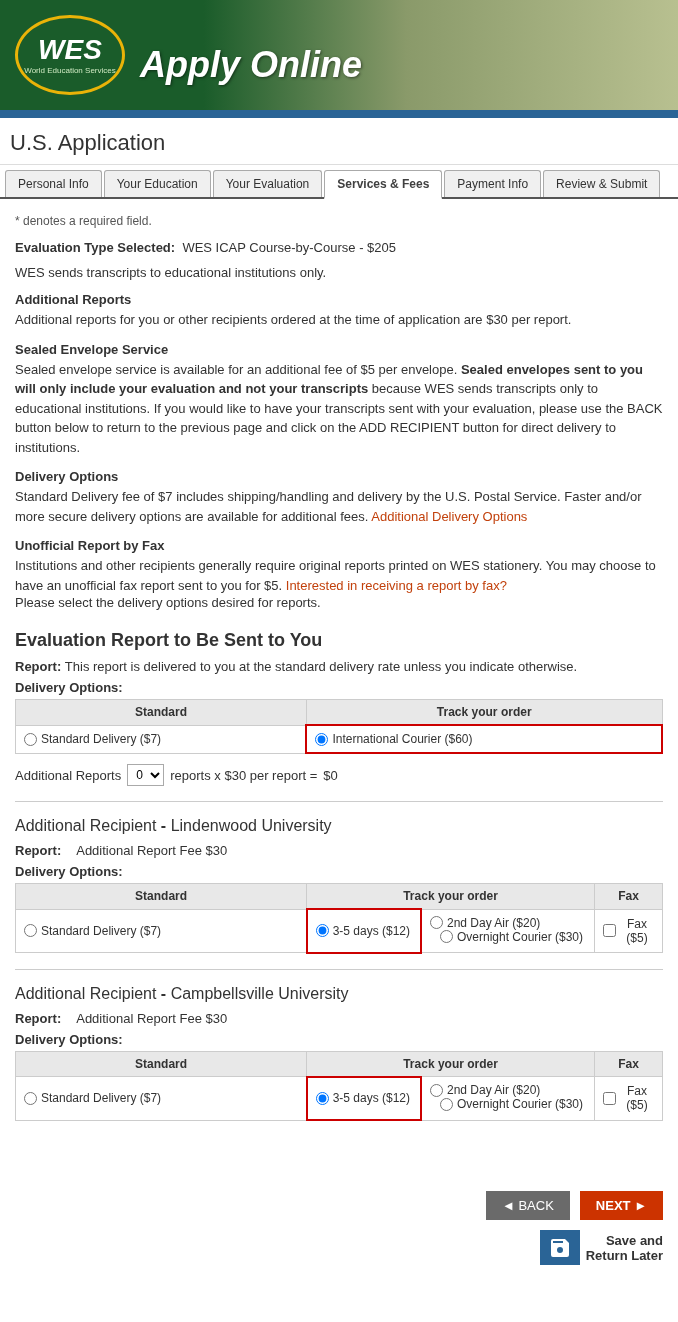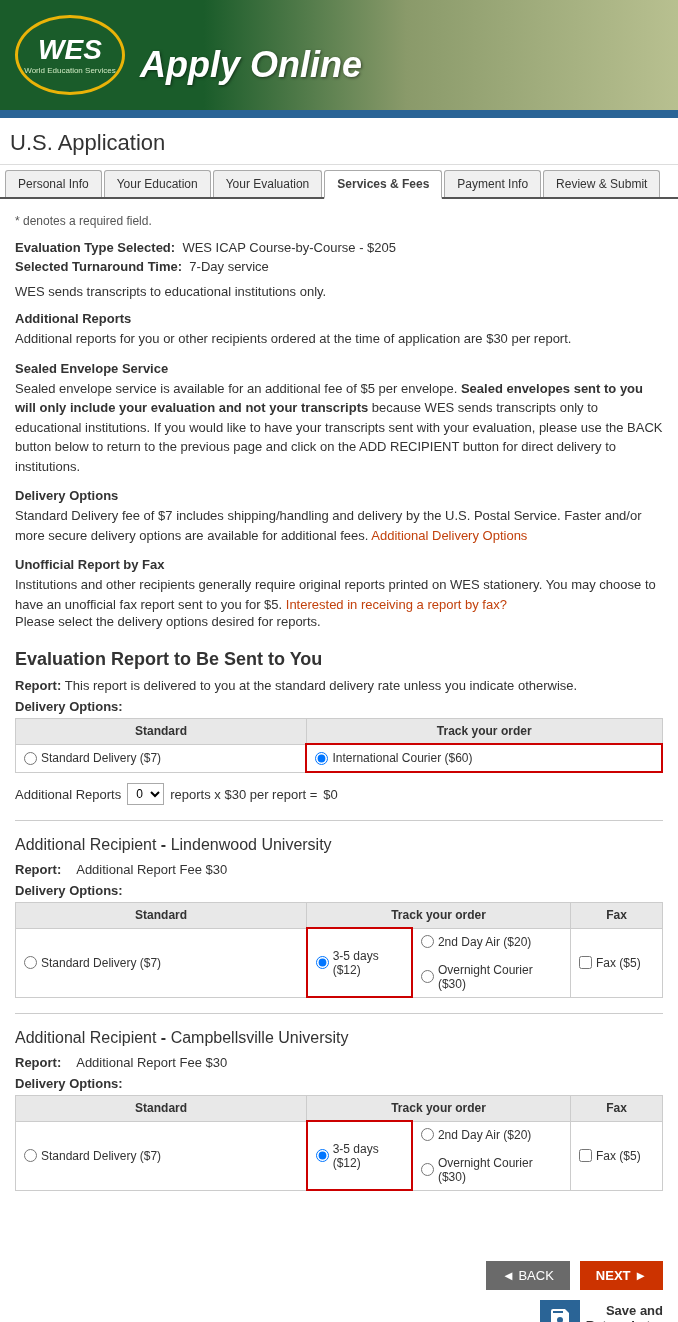--- a/index.html
+++ b/index.html
@@ -63,21 +63,21 @@
     
     .divider { border: none; border-top: 1px solid #ccc; margin: 15px 0; }
     
     
     .recipient-title { font-size: 16px; font-weight: bold; margin-bottom: 8px; }
     .recipient-title span { font-weight: normal; color: #333; }
     
     .report-fee-row { font-size: 13px; margin-bottom: 6px; display: flex; gap: 15px; }
     
     
-    .delivery-table .fax-col { width: 92px; text-align: center; }
+    .delivery-table .fax-col { width: 68px; text-align: center; }
     
     
     .bottom-section { margin-top: 20px; padding-top: 10px; }
     .button-row { display: flex; justify-content: flex-end; align-items: center; gap: 10px; margin-bottom: 10px; }
     .btn-back { background: #6a6a6a; color: #fff; border: none; padding: 7px 16px; font-size: 13px; cursor: pointer; display: flex; align-items: center; gap: 4px; }
     .btn-next { background: #cc3300; color: #fff; border: none; padding: 7px 16px; font-size: 13px; cursor: pointer; display: flex; align-items: center; gap: 4px; font-weight: bold; }
     .save-return { display: flex; gap: 8px; justify-content: flex-end; margin-bottom: 10px; }
     .save-icon { width: 40px; height: 35px; background: #2a6496; display: flex; align-items: center; justify-content: center; }
     .save-text { font-size: 13px; font-weight: bold; color: #333; }
     
@@ -123,24 +123,20 @@
   </div>
 </div>
 
 <div class="content">
 
   <div class="required-note">* denotes a required field.</div>
 
   <div class="info-row">
     <span class="info-label">Evaluation Type Selected:</span>
     &nbsp;<span>WES ICAP Course-by-Course - $205</span>
-  </div>
-  <div class="info-row">
-    <span class="info-label">Selected Turnaround Time:</span>
-    &nbsp;<span>7-Day service</span>
   </div>
 
   <div class="wes-note">WES sends transcripts to educational institutions only.</div>
 
   <div class="section">
     <div class="section-title">Additional Reports</div>
     <div class="section-body">Additional reports for you or other recipients ordered at the time of application are $30 per report.</div>
   </div>
 
   <div class="section">

